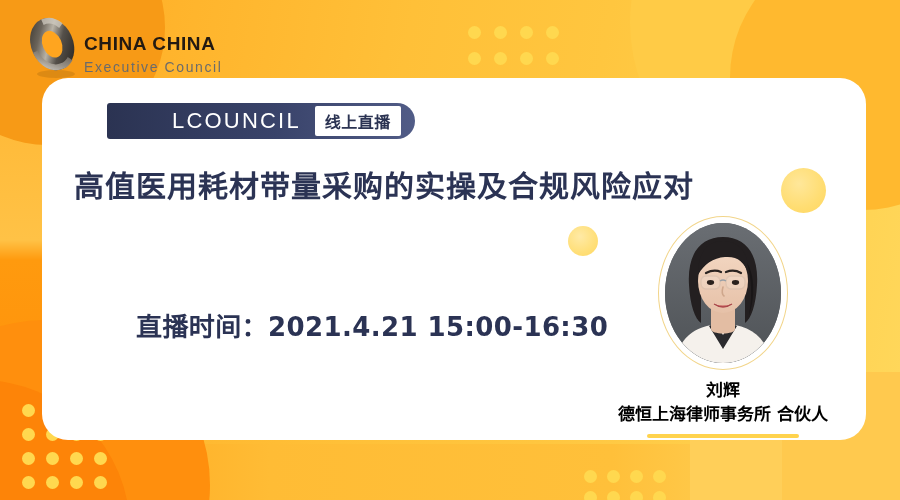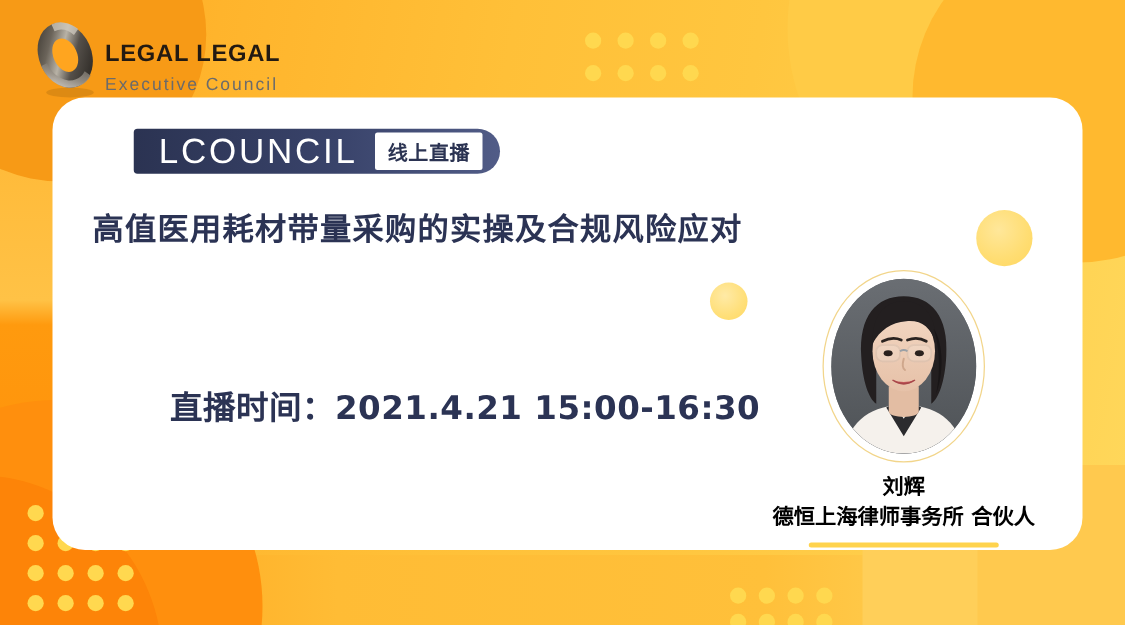--- a/index.html
+++ b/index.html
@@ -105,35 +105,36 @@
   
   .badge{
     position:absolute;left:65px;top:25px;height:36px;
     display:flex;align-items:stretch;
     background:linear-gradient(90deg,#2b3352 0%,#39436a 55%,#515c87 100%);
     border-radius:3px 18px 18px 3px;
     padding:0 8px 0 0;
   }
   .badge-main{
     display:flex;align-items:center;padding:0 14px 0 20px;
-    color:#ffffff;font-size:28px;letter-spacing:2.2px;line-height:1;
+    color:#ffffff;font-size:22px;letter-spacing:2.2px;line-height:1;
     font-family:"Liberation Sans","DejaVu Sans",sans-serif;
+    margin-left:45px;
   }
   .badge-tag{
     display:flex;align-items:center;justify-content:center;
     background:#ffffff;color:#2b3352;
     font-size:16px;font-weight:bold;letter-spacing:.5px;
     padding:0 10px;margin:3px 6px 3px 0;border-radius:2px;
     font-family:"DejaVu Sans","Liberation Sans",sans-serif;
   }
 
   
   .headline{
     position:absolute;left:32px;top:92px;width:760px;
-    font-size:25px;font-weight:bold;color:#2b3354;
+    font-size:30px;font-weight:bold;color:#2b3354;
     letter-spacing:1px;line-height:1.1;white-space:nowrap;
     font-family:"DejaVu Sans","Liberation Sans",sans-serif;
   }
   .timeline{
     position:absolute;left:94px;top:196px;
     font-size:26px;font-weight:bold;color:#2b3354;
     letter-spacing:.4px;line-height:1;white-space:nowrap;
     font-family:"DejaVu Sans","Liberation Sans",sans-serif;
     margin-top:40px;
   }
@@ -237,21 +238,21 @@
         <g transform="rotate(-24 31 34)">
           <ellipse cx="31" cy="32" rx="21" ry="27" fill="url(#ringGrad)"></ellipse>
           <ellipse cx="31" cy="32" rx="9.5" ry="14" fill="#ffa51f"></ellipse>
           <path d="M10 32 a21 27 0 0 0 21 27 a21 27 0 0 0 12 -4 l-3 -5 a15 21 0 0 1 -9 3 a16 22 0 0 1 -16 -21 z" fill="url(#ringGrad2)" opacity="0.9"></path>
           <path d="M31 5 a21 27 0 0 1 18 12 l-5 3 a15 21 0 0 0 -13 -9 z" fill="#cfc9bf" opacity="0.75"></path>
         </g>
         <ellipse cx="34" cy="62" rx="19" ry="4" fill="#000000" opacity="0.10"></ellipse>
       </svg>
     </div>
     <div class="brand-text">
-      <div class="brand-title">LEGAL LEGAL</div>
+      <div class="brand-title">CHINA CHINA</div>
       <div class="brand-sub">Executive Council</div>
     </div>
   </div>
 
   <div class="card">
 
     <div class="soft soft-a"></div>
     <div class="soft soft-b"></div>
 
     <div class="badge">

